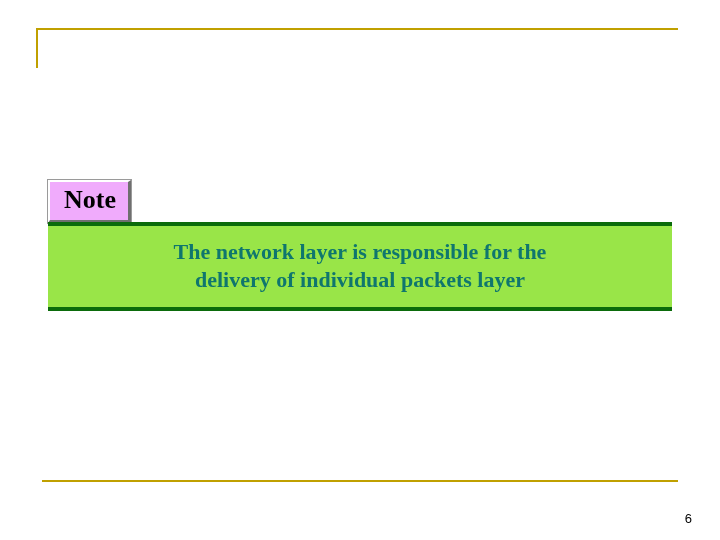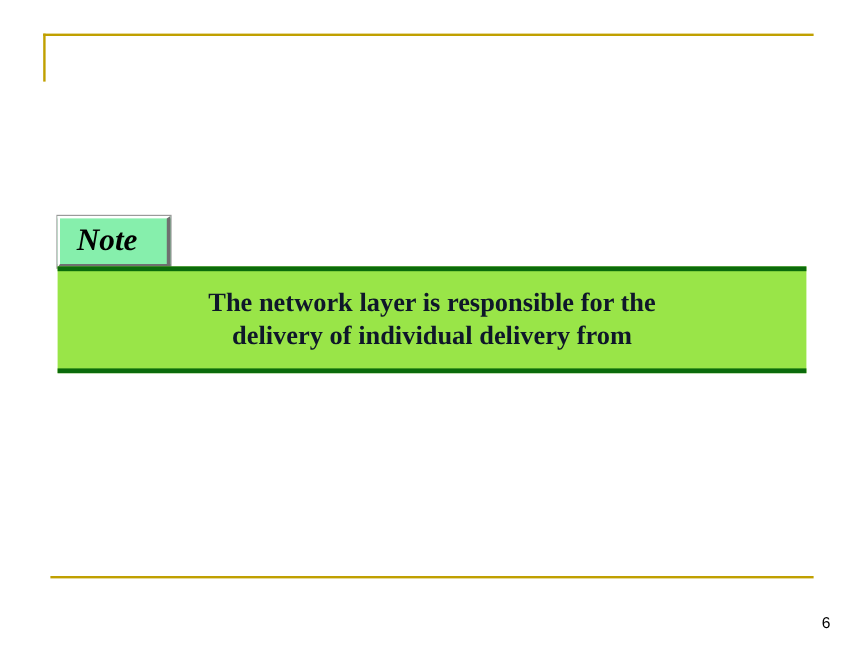--- a/index.html
+++ b/index.html
@@ -23,47 +23,46 @@
     left: 36px;
     top: 28px;
     width: 0;
     height: 40px;
     border-left: 2px solid #c0a000;
   }
   .note-badge {
     position: absolute;
     left: 48px;
     top: 180px;
-    padding: 3px 24px 5px 14px;
-    background: #86efac;
+    padding: 3px 12px 5px 14px;
+    background: #f0abfc;
     border-top: 2px solid #ffffff;
     border-left: 2px solid #ffffff;
     border-right: 3px solid #6f6f6f;
     border-bottom: 3px solid #6f6f6f;
     box-shadow: 0 0 0 1px #9a9a9a;
-    font-style: italic;
     font-weight: bold;
     font-size: 26px;
     color: #000;
   }
   .note-box {
     position: absolute;
     left: 48px;
     top: 222px;
     width: 624px;
     background: #99e548;
     border-top: 4px solid #0b6b0b;
     border-bottom: 4px solid #0b6b0b;
     padding: 12px 20px 14px 20px;
   }
   .note-text {
     font-weight: bold;
     font-size: 22px;
     line-height: 1.25;
-    color: #0f172a;
+    color: #0f766e;
     text-align: center;
   }
   .bottom-rule {
     position: absolute;
     left: 42px;
     top: 480px;
     width: 636px;
     height: 0;
     border-top: 2px solid #c0a000;
   }
@@ -83,20 +82,20 @@
   <div class="top-rule"></div>
   <div class="top-tick"></div>
 
   <div class="note-badge">
     <span>Note</span>
   </div>
 
   <div class="note-box">
     <div class="note-text">
       <div>The network layer is responsible for the</div>
-      <div>delivery of individual delivery from</div>
+      <div>delivery of individual packets layer</div>
     </div>
   </div>
 
   <div class="bottom-rule"></div>
 
   <div class="page-number">6</div>
 </div>
 
 </body></html>

